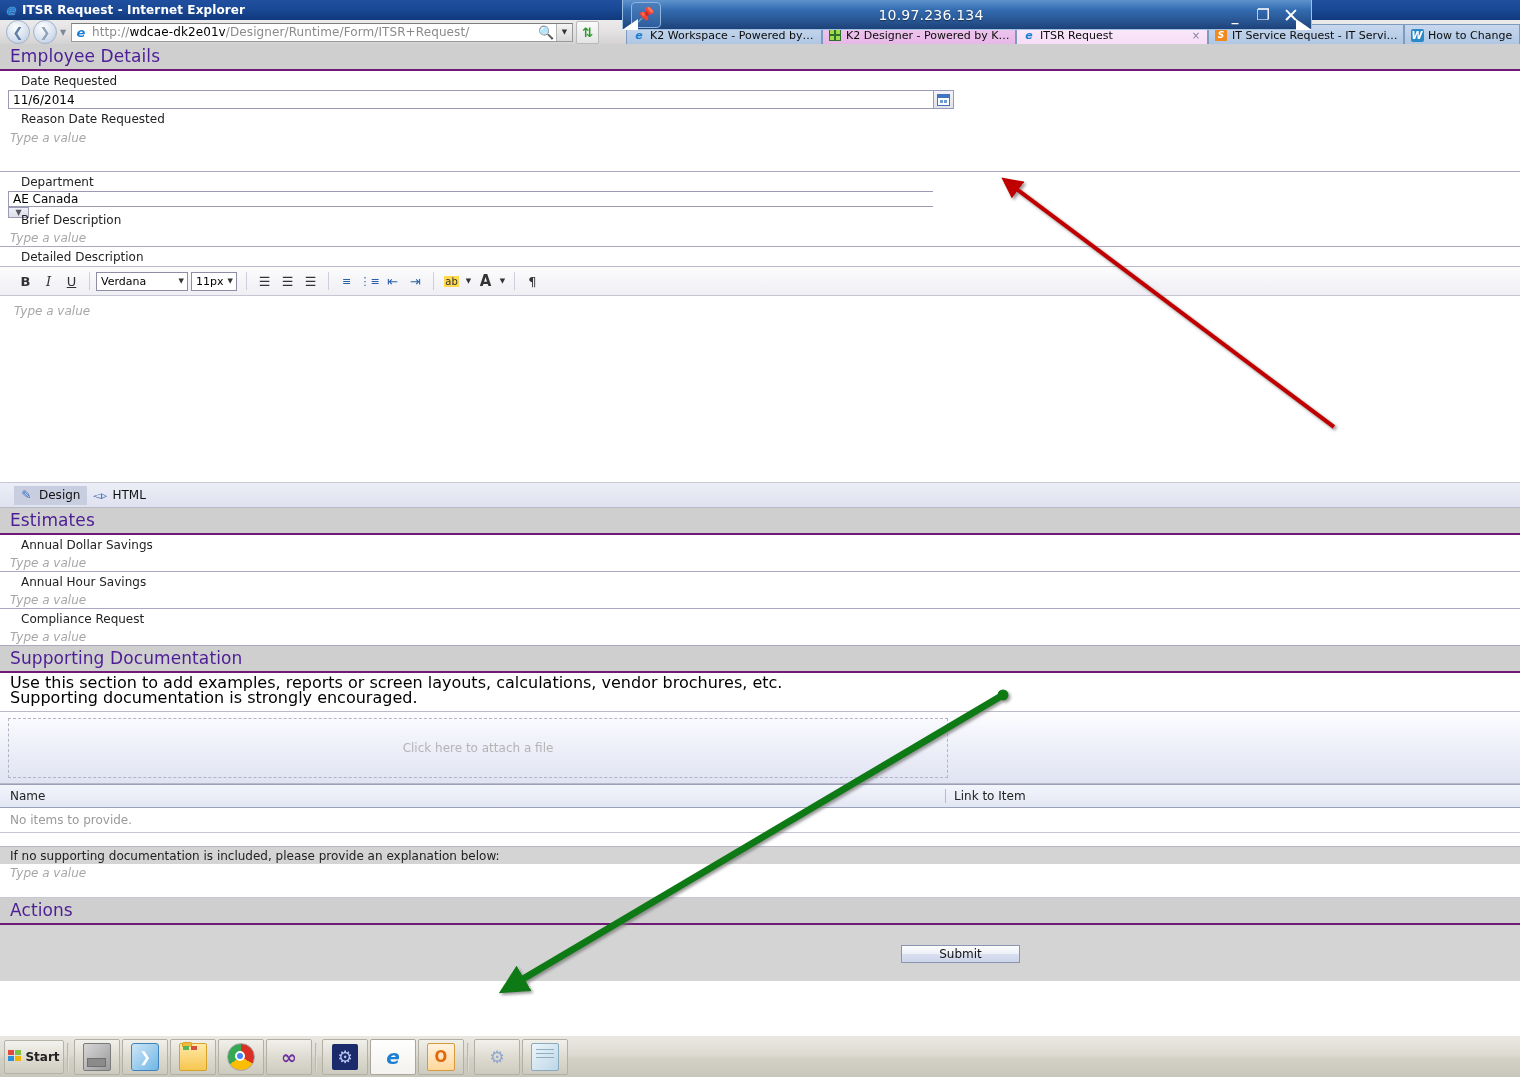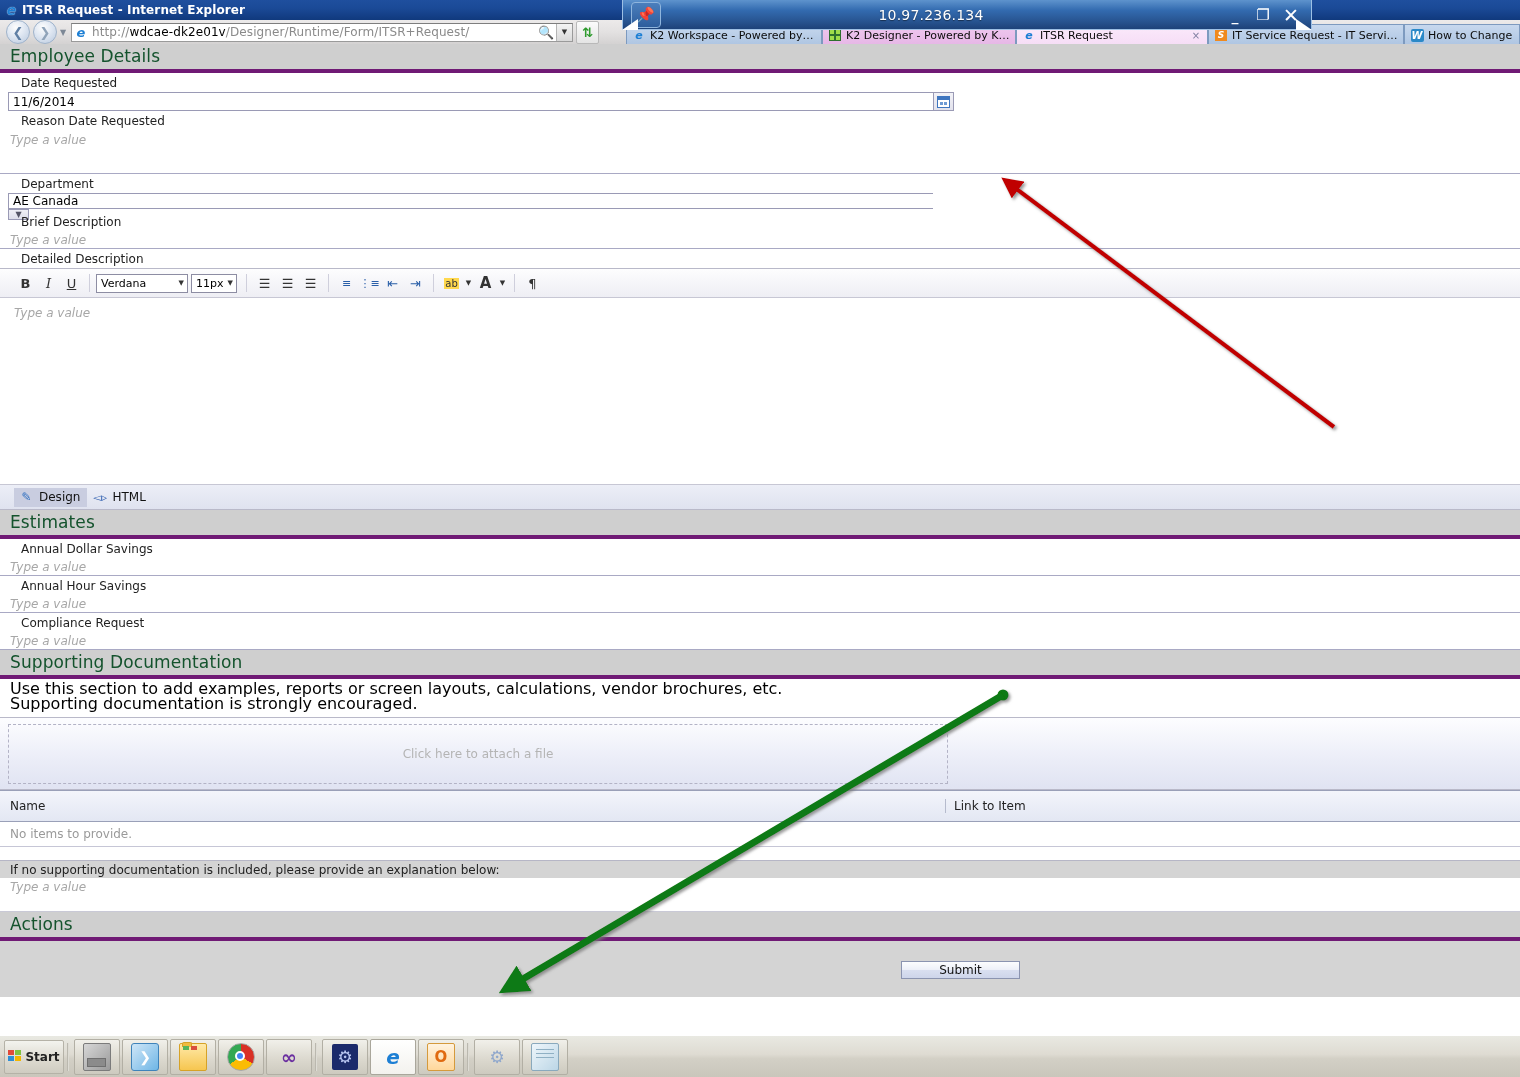--- a/index.html
+++ b/index.html
@@ -130,22 +130,22 @@
   .rdp-btn{width:28px;height:26px;flex:0 0 auto;display:flex;align-items:center;justify-content:center;color:#fff;font-size:15px;font-family:"DejaVu Sans",sans-serif;}
   .rdp-btn.min{align-items:flex-end;padding-bottom:5px;font-size:17px;line-height:6px;}
   .rdp-btn.close{font-size:19px;font-weight:bold;margin-right:6px;}
 
   
   #page{
     position:absolute;left:0;top:44px;width:1520px;height:991px;
     background:#fff;overflow:hidden;
   }
   .sect-header{
-    background:#cfcfcf;border-bottom:4px solid #701a75;
-    font-size:17px;color:#14532d;padding:2px 0 3px 10px;box-sizing:border-box;
+    background:#cfcfcf;border-bottom:2px solid #701a75;
+    font-size:17px;color:#4c1d95;padding:2px 0 3px 10px;box-sizing:border-box;
     font-weight:normal;letter-spacing:.1px;
   }
   .field-label{
     font-size:12px;color:#222;padding:3px 0 2px 21px;
   }
   .input-cell{
     height:18px;border-bottom:1px solid #a9a9c4;box-sizing:border-box;
     display:flex;align-items:center;padding-left:10px;font-size:12px;
   }
   .ph{color:#a7a7a7;font-style:italic;}
@@ -213,21 +213,21 @@
     height:72px;background:linear-gradient(to bottom,#fdfdff 0%,#eceef8 55%,#e0e3f2 100%);
     border-bottom:1px solid #b9b9c9;box-sizing:border-box;padding:6px 8px;
   }
   .attach-zone{
     width:940px;height:60px;border:1px dashed #b3b3c6;box-sizing:border-box;
     display:flex;align-items:center;justify-content:center;
     color:#b4b4b4;font-size:12px;
   }
   
   .tbl-head{
-    height:32px;background:linear-gradient(to bottom,#f3f5fb,#e3e7f3);
+    height:24px;background:linear-gradient(to bottom,#f3f5fb,#e3e7f3);
     border-top:1px solid #9aa0b8;border-bottom:1px solid #9aa0b8;
     display:flex;align-items:center;font-size:12px;color:#222;box-sizing:border-box;
   }
   .tbl-head .c1{width:945px;padding-left:10px;box-sizing:border-box;}
   .tbl-head .c2{flex:1;padding-left:8px;border-left:1px solid #b6bbcd;box-sizing:border-box;}
   .tbl-empty{height:25px;display:flex;align-items:center;padding-left:10px;font-size:12px;color:#9a9a9a;border-bottom:1px solid #c6c6d6;box-sizing:border-box;}
   .tbl-foot{height:13px;border-bottom:1px solid #b6b6c6;background:#fff;}
 
   .expl-label{height:17px;background:#d4d4d4;display:flex;align-items:center;padding-left:10px;font-size:12px;color:#222;box-sizing:border-box;}
   .expl-input{height:34px;border-bottom:1px solid #c9c9d6;display:flex;align-items:flex-start;padding:2px 0 0 10px;box-sizing:border-box;font-size:12px;}

